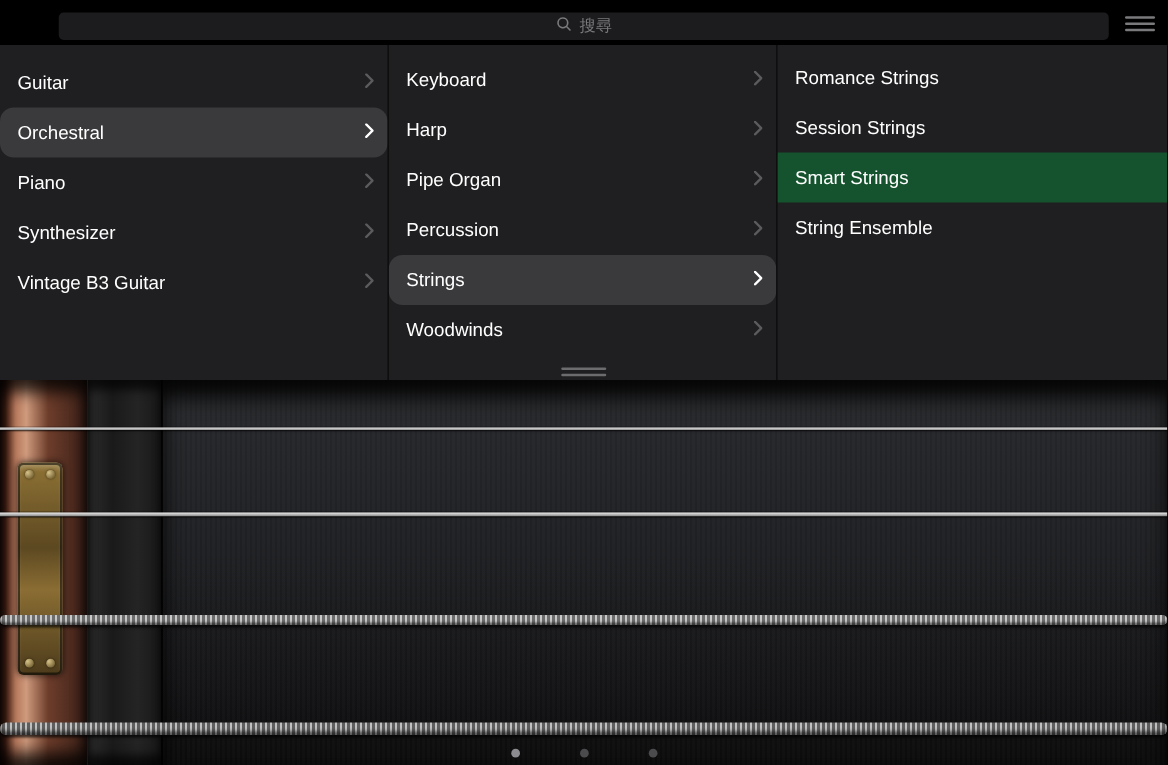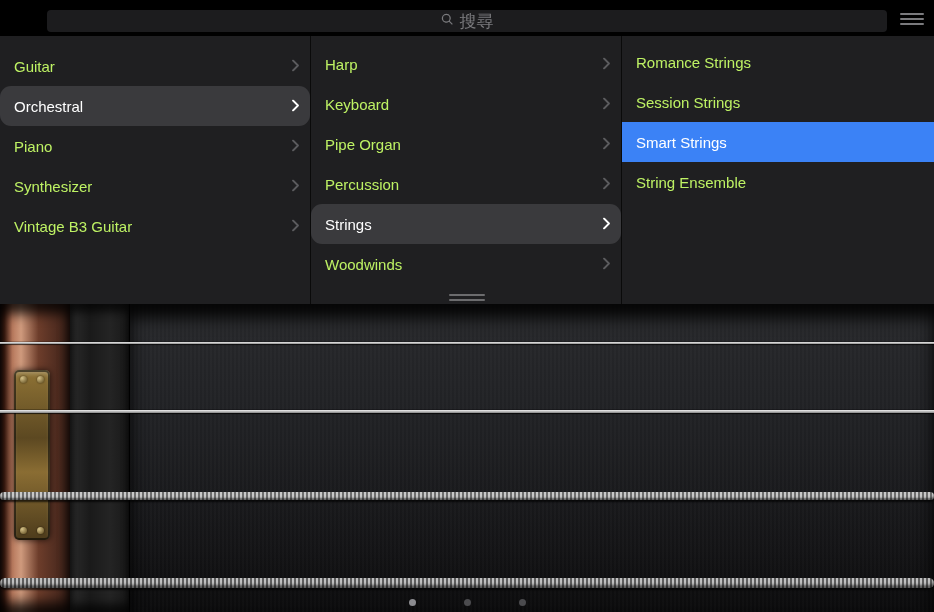--- a/index.html
+++ b/index.html
@@ -1,30 +1,30 @@
 <!DOCTYPE html>
 <html><head>
 <meta charset="utf-8">
 <style>
   * { margin: 0; padding: 0; box-sizing: border-box; }
   html, body { width: 934px; height: 612px; overflow: hidden; font-family: -apple-system, "Helvetica Neue", Arial, sans-serif; background: #000; }
   .root { width: 934px; height: 612px; position: relative; background: #000; }
   .top-bar { position: absolute; top: 8px; left: 0; right: 0; height: 26px; display: flex; align-items: center; }
-  .search-pill { margin: 0 auto; width: 840px; height: 22px; border-radius: 4px; background: #1c1c1e; display: flex; align-items: center; justify-content: center; gap: 6px; color: #7a7a7d; font-size: 17px; }
+  .search-pill { margin: 0 auto; width: 840px; height: 22px; border-radius: 4px; background: #1c1c1e; display: flex; align-items: center; justify-content: center; gap: 6px; color: #7a7a7d; font-size: 13px; }
   .search-pill svg { width: 13px; height: 13px; fill: #7a7a7d; }
   .menu-btn { position: absolute; right: 10px; top: 2px; width: 24px; height: 18px; display: flex; flex-direction: column; justify-content: center; gap: 3px; }
   .menu-btn span { display: block; height: 2px; background: #7a7a7d; border-radius: 1px; }
   .browser { position: absolute; top: 36px; left: 0; right: 0; height: 268px; display: flex; background: #1f1f21; }
   .col { position: relative; height: 100%; overflow: hidden; }
   .col1 { width: 311px; border-right: 1px solid #0a0a0a; }
   .col2 { width: 311px; border-right: 1px solid #0a0a0a; }
   .col3 { flex: 1; }
-  .row { height: 40px; display: flex; align-items: center; padding: 0 14px; color: #bef264; font-size: 15px; font-weight: 400; cursor: default; position: relative; }
+  .row { height: 40px; display: flex; align-items: center; padding: 0 14px; color: #ffffff; font-size: 15px; font-weight: 400; cursor: default; position: relative; }
   .row.sel-grey { background: #3a3a3d; color: #fff; border-radius: 11px; }
-  .row.sel-blue { background: #3b82f6; color: #fff; text-align: right; }
+  .row.sel-blue { background: #14532d; color: #fff; text-align: right; }
   .chev { position: absolute; right: 10px; top: 50%; transform: translateY(-50%); }
   .chev svg { width: 8px; height: 12px; }
   .chev-dim svg polyline { stroke: #5b5b5e; }
   .chev-white svg polyline { stroke: #fff; }
   .col-inner { position: absolute; left: 0; right: 0; }
   .drag-handle { position: absolute; left: 50%; transform: translateX(-50%); width: 36px; height: 10px; display: flex; flex-direction: column; justify-content: center; gap: 3px; }
   .drag-handle span { display:block; height:2px; background:#6c6c6e; border-radius:1px; }
   .instrument { position: absolute; top: 304px; left: 0; right: 0; bottom: 0; overflow: hidden; }
   .neck { position:absolute; left:0; top:0; width: 70px; bottom:0; background: linear-gradient(90deg,#2a1510 0%, #4a2215 6%, #b87a5e 18%, #cf9a7d 30%, #6d3d2b 55%, #3a2018 100%); box-shadow: inset 0 10px 12px rgba(0,0,0,0.8), inset 0 -10px 12px rgba(0,0,0,0.8); }
   .neck-dark { position:absolute; left:70px; top:0; width:60px; bottom:0; background: linear-gradient(90deg,#2d2d2d,#1a1a1a,#242424,#171717); box-shadow: inset -1px 0 0 #000, inset 0 8px 8px rgba(0,0,0,0.7), inset 0 -8px 8px rgba(0,0,0,0.7); }
@@ -101,27 +101,27 @@
             <span class="chev chev-dim"><svg viewBox="0 0 8 12">
                 <polyline points="1,1 6,6 1,11" fill="none" stroke-width="1.8" stroke-linecap="round" stroke-linejoin="round"></polyline>
               </svg></span>
           </div>
         </div>
     </div>
     <div class="col col2">
       <div class="col-inner" id="col2-inner" style="top: -32px;">
           <div class="row"></div>
           <div class="row">
-            <span>Harp</span>
+            <span>Keyboard</span>
             <span class="chev chev-dim"><svg viewBox="0 0 8 12">
                 <polyline points="1,1 6,6 1,11" fill="none" stroke-width="1.8" stroke-linecap="round" stroke-linejoin="round"></polyline>
               </svg></span>
           </div>
           <div class="row">
-            <span>Keyboard</span>
+            <span>Harp</span>
             <span class="chev chev-dim"><svg viewBox="0 0 8 12">
                 <polyline points="1,1 6,6 1,11" fill="none" stroke-width="1.8" stroke-linecap="round" stroke-linejoin="round"></polyline>
               </svg></span>
           </div>
           <div class="row">
             <span>Pipe Organ</span>
             <span class="chev chev-dim"><svg viewBox="0 0 8 12">
                 <polyline points="1,1 6,6 1,11" fill="none" stroke-width="1.8" stroke-linecap="round" stroke-linejoin="round"></polyline>
               </svg></span>
           </div>

